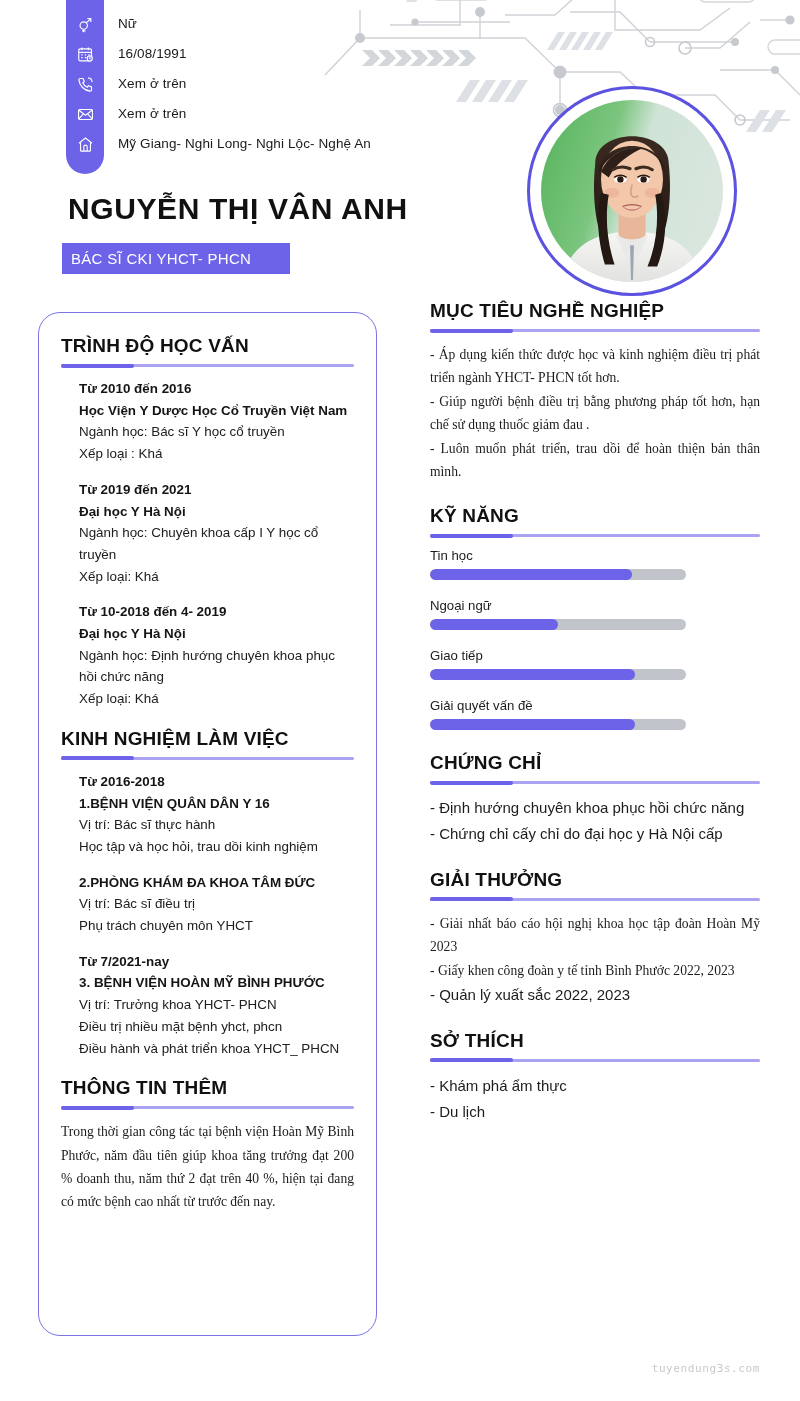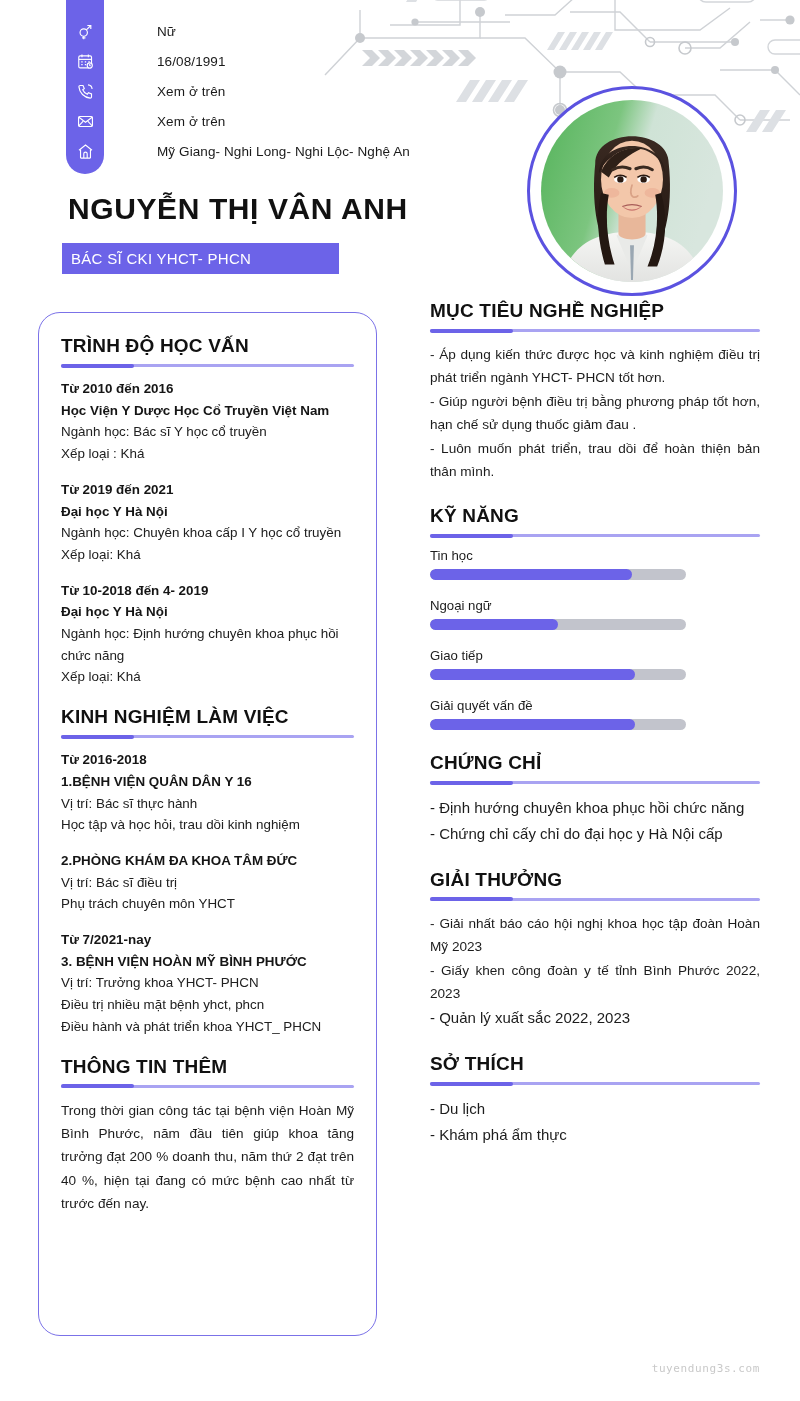--- a/index.html
+++ b/index.html
@@ -24,43 +24,43 @@
     position: absolute; left: 66px; top: -20px;
     width: 38px; height: 194px;
     background: #6C63E8;
     border-radius: 19px;
   }
   .contact-list {
     position: absolute; left: 66px; top: 16px;
     width: 420px;
   }
   .contact-row {
-    display: flex; align-items: center;
-    height: 30px; margin-bottom: 0px; gap: 39px;
+    display: flex; align-items: flex-start;
+    height: 30px; margin-bottom: 0px;
   }
   .contact-icon {
     width: 38px; min-width: 38px;
     display: flex; align-items: center; justify-content: center;
     color: #ffffff;
   }
   .contact-icon svg { display: block; }
   .contact-text {
     font-size: 13.5px; color: #1a1a1a; padding-left: 14px;
     white-space: nowrap; letter-spacing: .1px;
   }
 
   
   .name {
     position: absolute; left: 68px; top: 192px;
     font-size: 30px; font-weight: bold; letter-spacing: .6px;
     color: #111111; white-space: nowrap;
   }
   .job-banner {
     position: absolute; left: 62px; top: 243px;
-    width: 277px; height: 31px;
+    width: 228px; height: 31px;
     background: #6C63E8;
     display: flex; align-items: center;
   }
   .job-banner span {
     color: #fff; font-size: 15px; letter-spacing: .3px; padding-left: 9px;
   }
 
   
   .photo-wrap {
     position: absolute; left: 527px; top: 86px;
@@ -102,25 +102,25 @@
     background: #A9A3F2; margin-bottom: 11px; border-radius: 2px;
   }
   .sec-rule::before {
     content: ""; position: absolute; left: 0; top: -0.5px;
     width: 25%; height: 4px; background: #6C63E8; border-radius: 2px;
   }
   .sec { margin-bottom: 18px; }
   .sec-right { margin-bottom: 22px; }
 
   
-  .blk { margin-bottom: 14px; }
+  .blk { margin-bottom: 14px; margin-left: 18px; }
   .b-line { font-size: 13.4px; font-weight: bold; line-height: 1.62; color: #151515; }
   .n-line { font-size: 13.4px; line-height: 1.62; color: #202020; }
   .p-just {
-    font-size: 13.6px; line-height: 1.72; color: #1c1c1c; text-align: justify;
+    font-size: 13.6px; line-height: 1.72; color: #1c1c1c; text-align: justify; font-family: Liberation Serif, serif;
   }
   .p-plain { font-size: 15px; line-height: 1.72; color: #1c1c1c; }
 
   
   .skill { margin-bottom: 18px; }
   .skill-label { font-size: 13.2px; color: #1c1c1c; margin-bottom: 6px; }
   .skill-track {
     width: 256px; height: 11px; background: #C2C4CC; border-radius: 6px; overflow: hidden;
   }
   .skill-fill { height: 100%; background: #6C63E8; border-radius: 6px; }
@@ -453,21 +453,21 @@
       <div class="sec-title">GIẢI THƯỞNG</div>
       <div class="sec-rule"></div>
       <div class="p-just">- Giải nhất báo cáo hội nghị khoa học tập đoàn Hoàn Mỹ 2023</div>
       <div class="p-just">- Giấy khen công đoàn y tế tỉnh Bình Phước 2022, 2023</div>
       <div class="p-plain">- Quản lý xuất sắc 2022, 2023</div>
     </div>
 
     <div class="sec-right">
       <div class="sec-title">SỞ THÍCH</div>
       <div class="sec-rule"></div>
+      <div class="p-plain">- Khám phá ẩm thực</div>
       <div class="p-plain">- Du lịch</div>
-      <div class="p-plain">- Khám phá ẩm thực</div>
     </div>
 
   </div>
 
   <div class="watermark">tuyendung3s.com</div>
 
 </div>
 
 </body></html>

